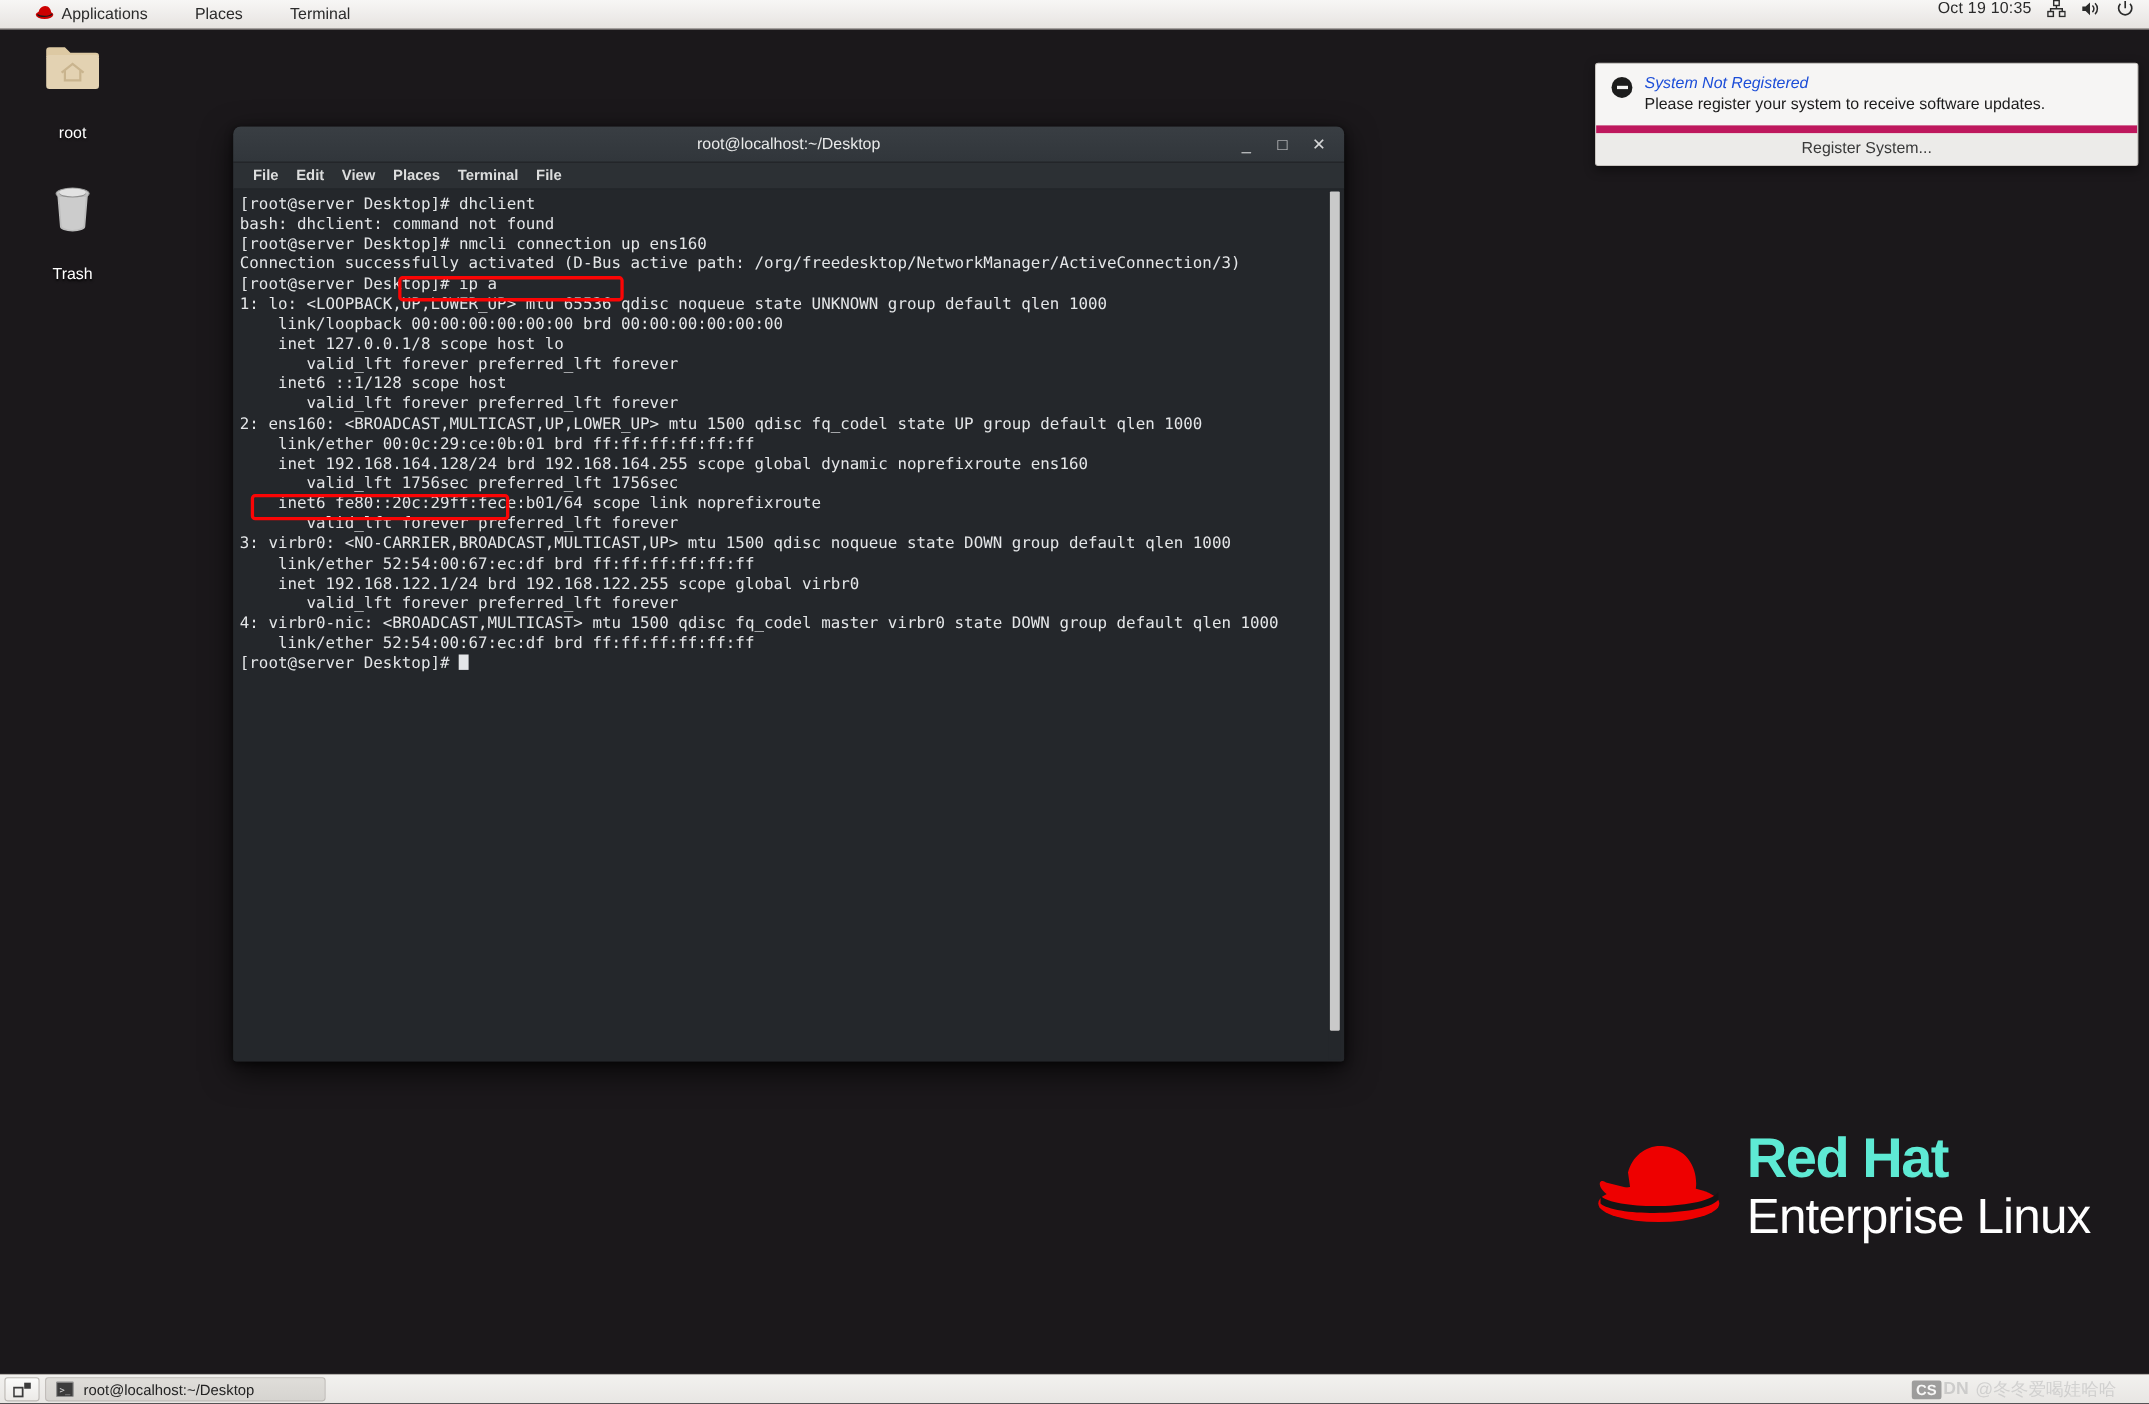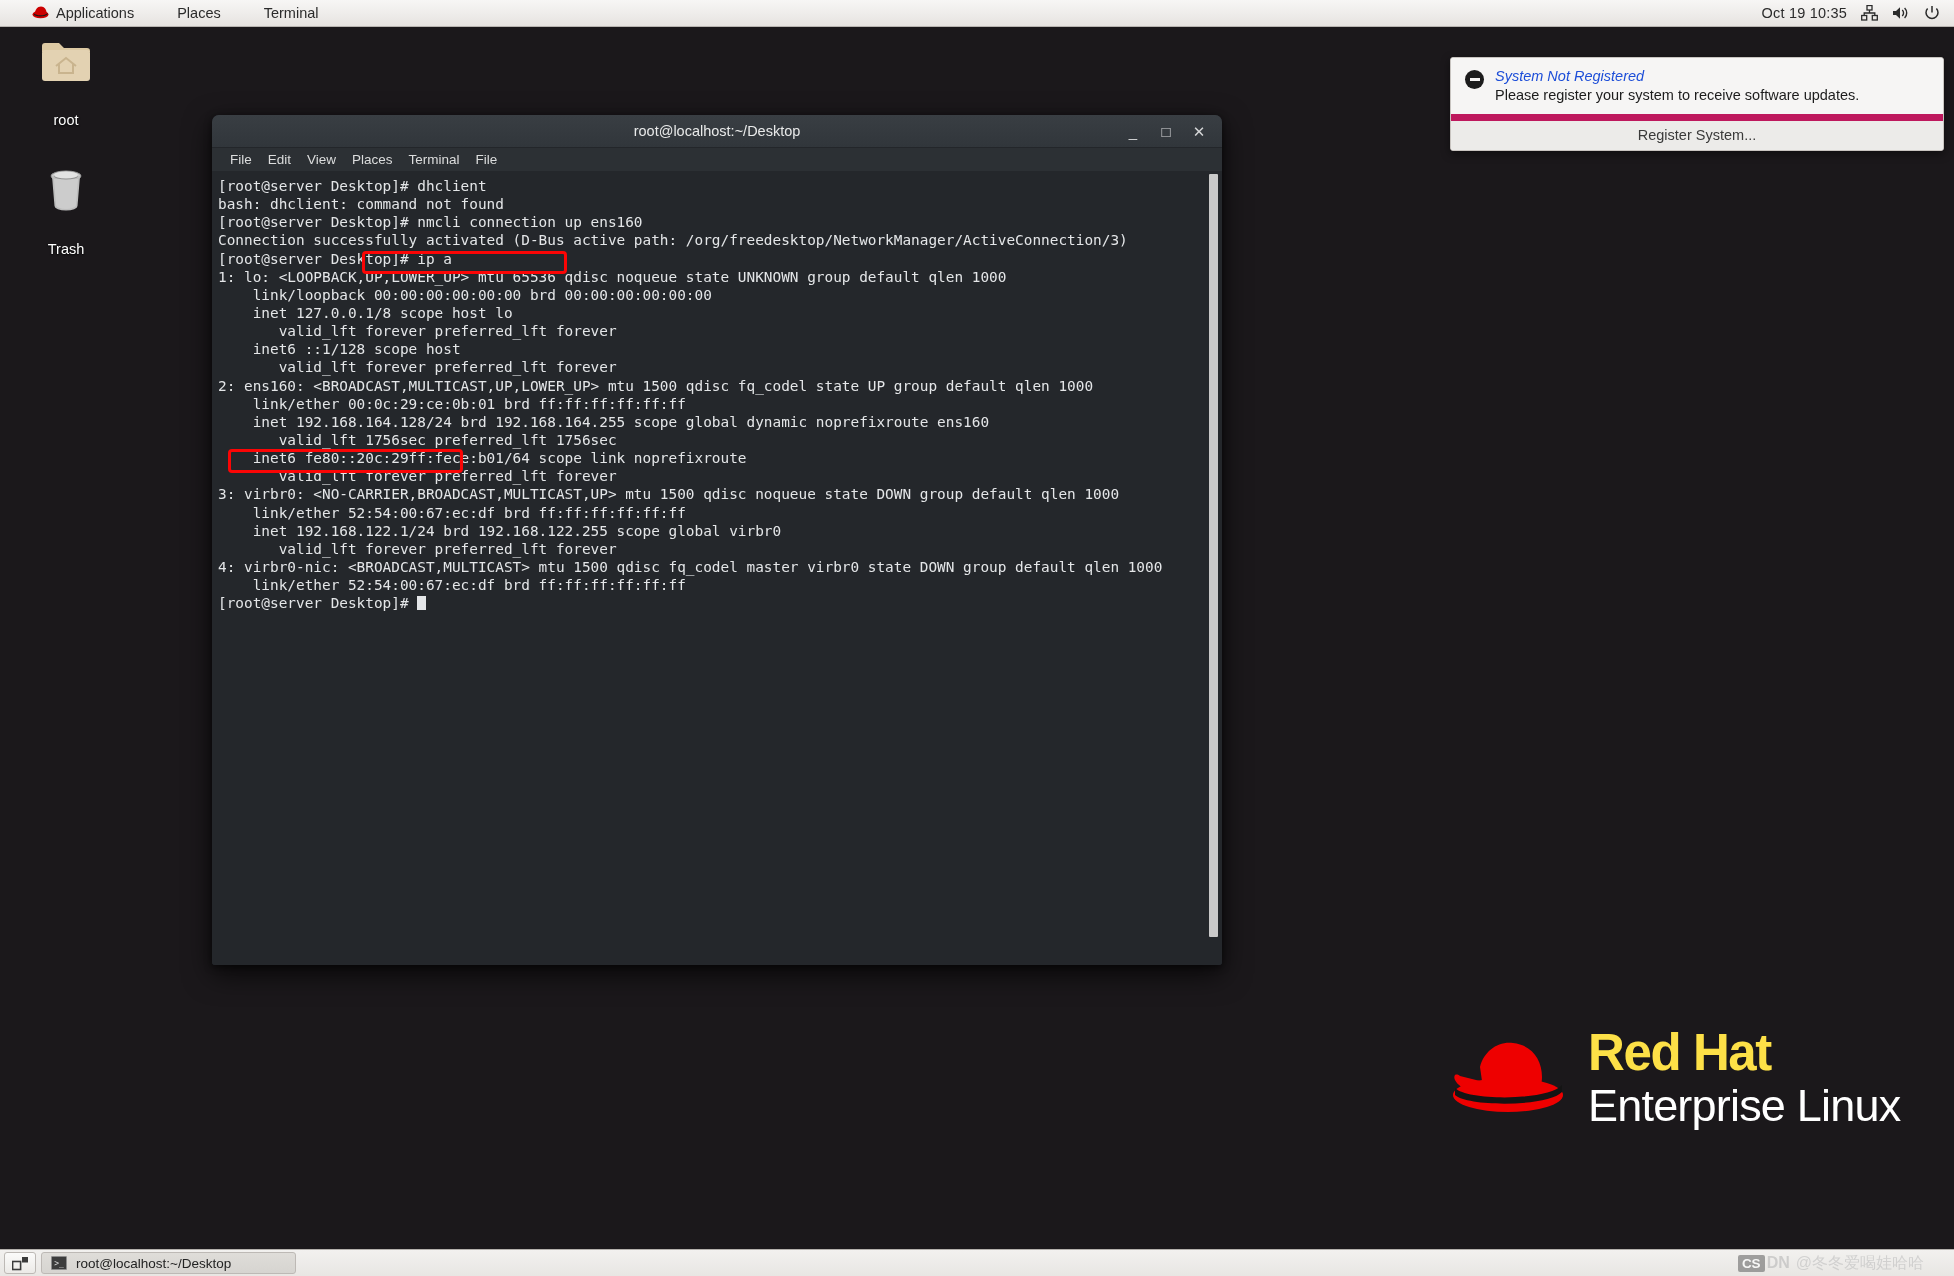--- a/index.html
+++ b/index.html
@@ -25,21 +25,21 @@
     font-size: 14.5px; color: #2b2b2b;
   }
   .panel-left { display: flex; align-items: center; height: 100%; }
   .panel-item {
     display: flex; align-items: center; gap: 7px;
     padding: 0 11px; height: 100%;
     cursor: default;
     margin-left: 21px;
   }
   .panel-right {
-    margin-left: auto; display: flex; align-items: center;
+    margin-left: auto; display: flex; align-items: flex-start;
     gap: 14px; padding-right: 14px; height: 100%;
   }
   #clock { font-size: 14.5px; color: #2b2b2b; letter-spacing: .2px; }
   .tray-ico { display: flex; align-items: center; justify-content: center; }
 
   
   #desktop {
     position: absolute; left: 0; top: 27px;
     width: 1954px; height: 1222px;
     background: #1b181b;
@@ -91,20 +91,21 @@
     color: #d6d7d8; font-size: 15px; line-height: 1;
     cursor: default;
   }
 
   #menubar {
     height: 24px;
     background: #2c3034;
     display: flex; align-items: center;
     padding-left: 10px;
     border-bottom: 1px solid #24272b;
+    font-weight: bold;
   }
   .menu-item {
     font-size: 13.5px; color: #dcdddd;
     padding: 2px 8px;
     font-family: "Liberation Sans", sans-serif;
     cursor: default;
   }
 
   #term-body {
     position: relative;
@@ -186,21 +187,21 @@
     cursor: default;
   }
 
   
   #rhel-logo {
     position: absolute; left: 1450px; top: 1000px;
     display: flex; align-items: center; gap: 22px;
   }
   #rhel-wordmark { display: flex; flex-direction: column; line-height: 1; }
   .rh-line1 {
-    font-size: 51px; font-weight: bold; color: #fde047;
+    font-size: 51px; font-weight: bold; color: #5eead4;
     letter-spacing: -1.4px;
   }
   .rh-line2 {
     font-size: 45px; color: #ffffff; letter-spacing: -0.8px;
     margin-top: 5px;
   }
 
   
   #taskbar {
     position: absolute; left: 0; bottom: 0;

